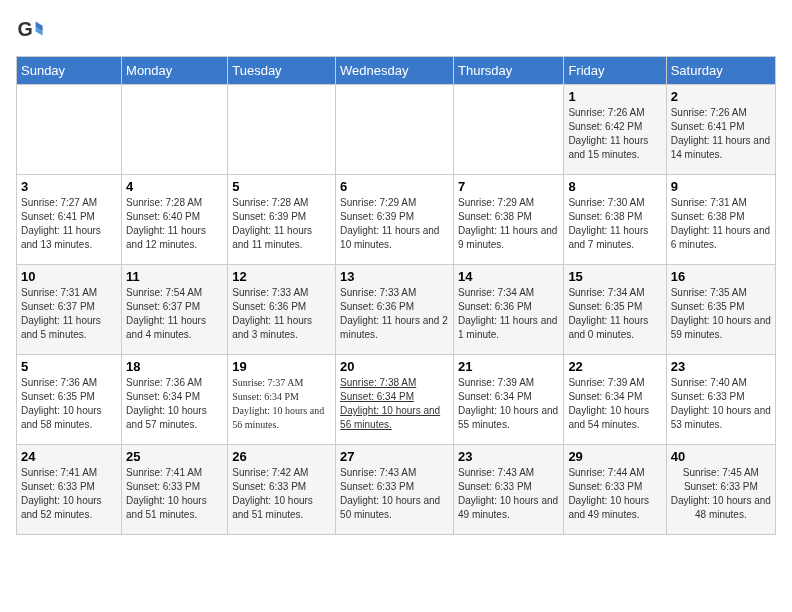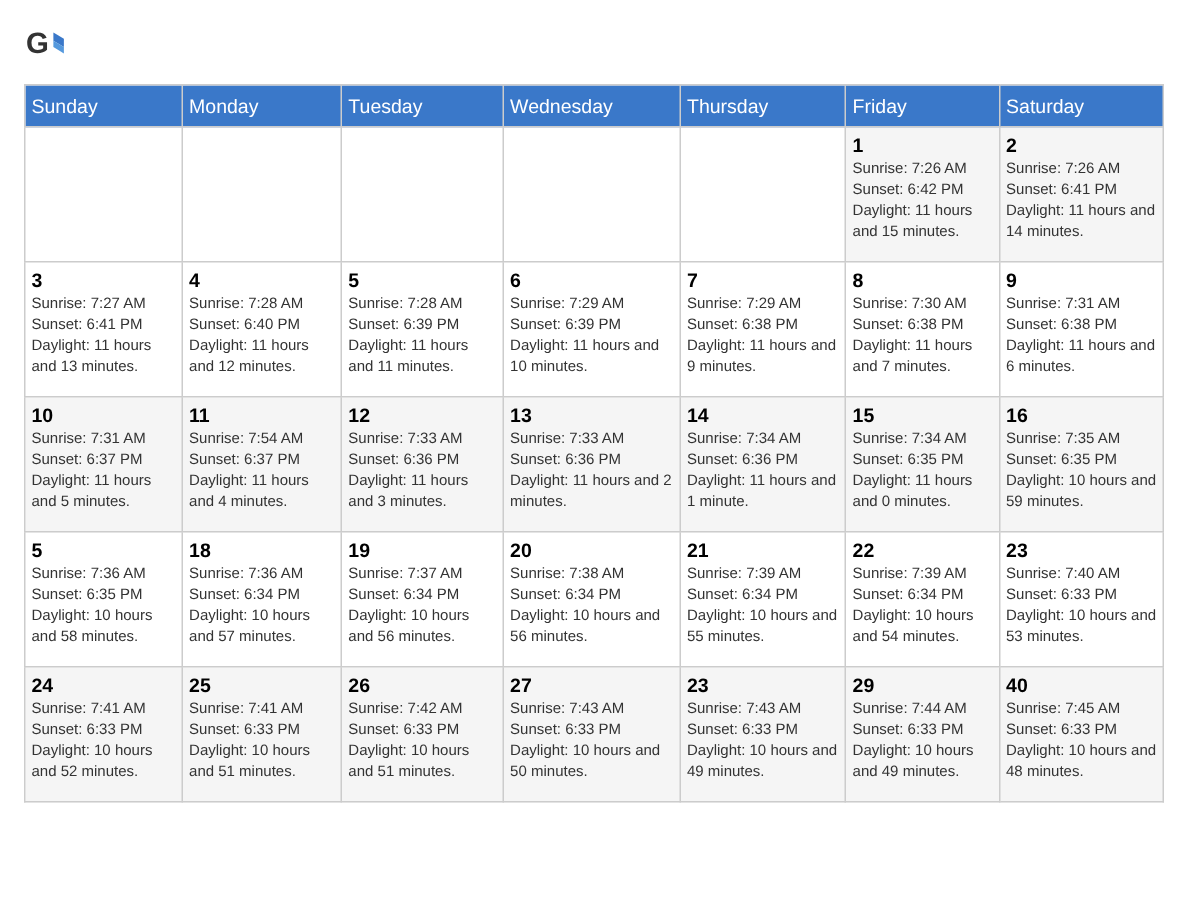--- a/index.html
+++ b/index.html
@@ -239,27 +239,27 @@
 Daylight: 10 hours and 58 minutes.</div>
         </td>
         <td>
           <span class="day-num">18</span>
           <div class="day-info" style="white-space: pre-line;">Sunrise: 7:36 AM
 Sunset: 6:34 PM
 Daylight: 10 hours and 57 minutes.</div>
         </td>
         <td>
           <span class="day-num">19</span>
-          <div class="day-info" style="white-space: pre-line;">Sunrise: 7:37 AM
+          <div class="day-info" style="white-space: pre-line; font-family: Liberation Serif, serif;">Sunrise: 7:37 AM
 Sunset: 6:34 PM
 Daylight: 10 hours and 56 minutes.</div>
         </td>
         <td>
           <span class="day-num">20</span>
-          <div class="day-info" style="white-space: pre-line;">Sunrise: 7:38 AM
+          <div class="day-info" style="white-space: pre-line; text-decoration: underline;">Sunrise: 7:38 AM
 Sunset: 6:34 PM
 Daylight: 10 hours and 56 minutes.</div>
         </td>
         <td>
           <span class="day-num">21</span>
           <div class="day-info" style="white-space: pre-line;">Sunrise: 7:39 AM
 Sunset: 6:34 PM
 Daylight: 10 hours and 55 minutes.</div>
         </td>
         <td>
@@ -307,19 +307,19 @@
 Daylight: 10 hours and 49 minutes.</div>
         </td>
         <td>
           <span class="day-num">29</span>
           <div class="day-info" style="white-space: pre-line;">Sunrise: 7:44 AM
 Sunset: 6:33 PM
 Daylight: 10 hours and 49 minutes.</div>
         </td>
         <td>
           <span class="day-num">40</span>
-          <div class="day-info" style="white-space: pre-line;">Sunrise: 7:45 AM
+          <div class="day-info" style="white-space: pre-line; text-align: center;">Sunrise: 7:45 AM
 Sunset: 6:33 PM
 Daylight: 10 hours and 48 minutes.</div>
         </td>
       </tr>
     </tbody>
 </table>
 
 </body></html>

